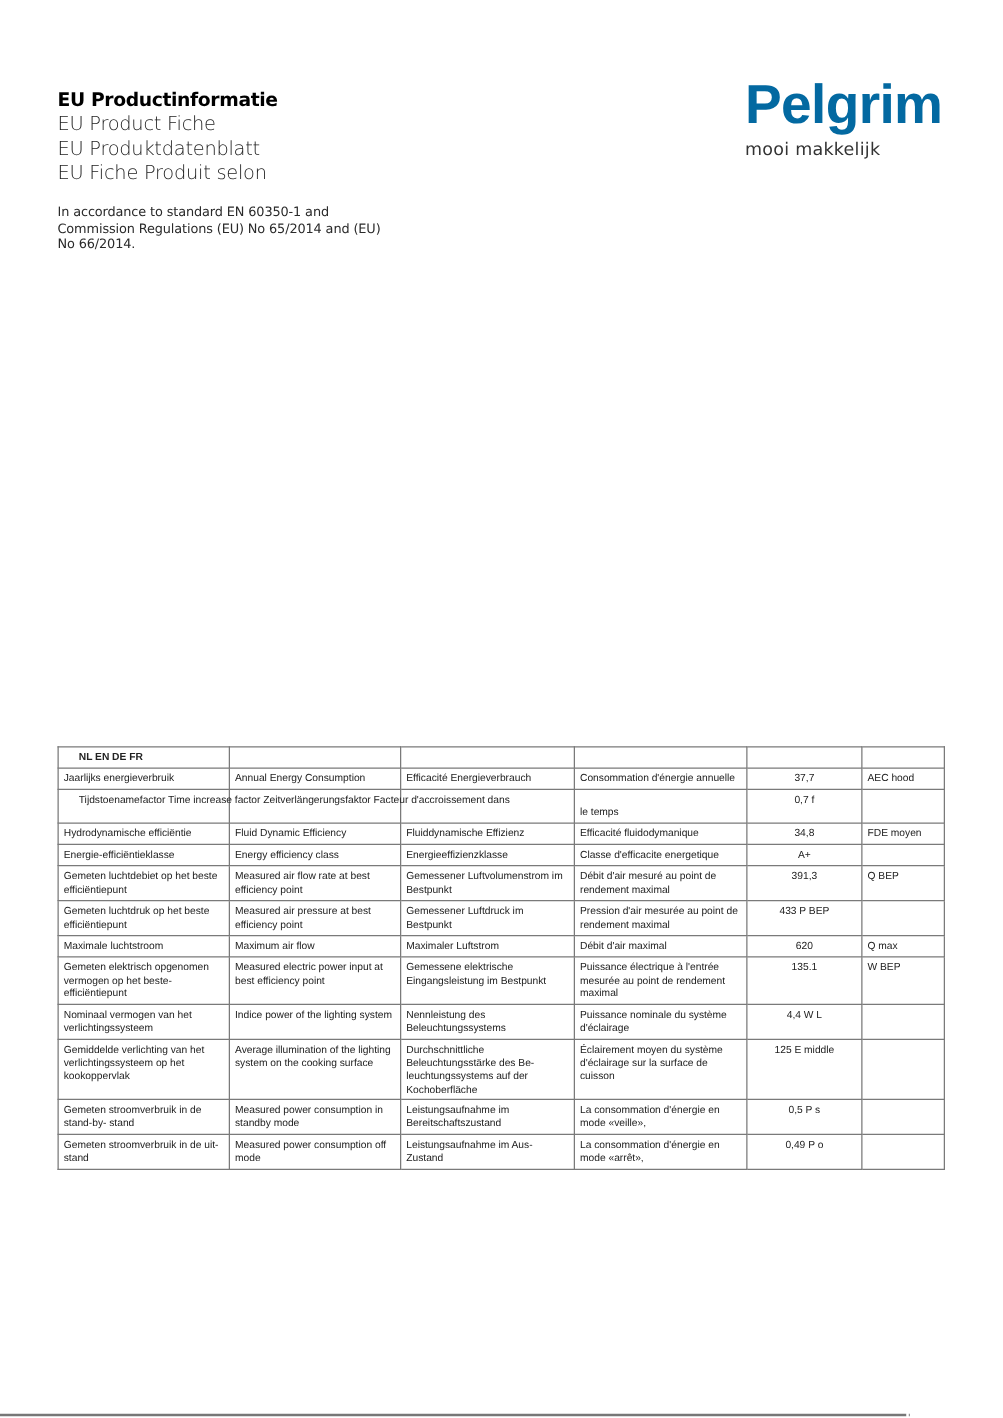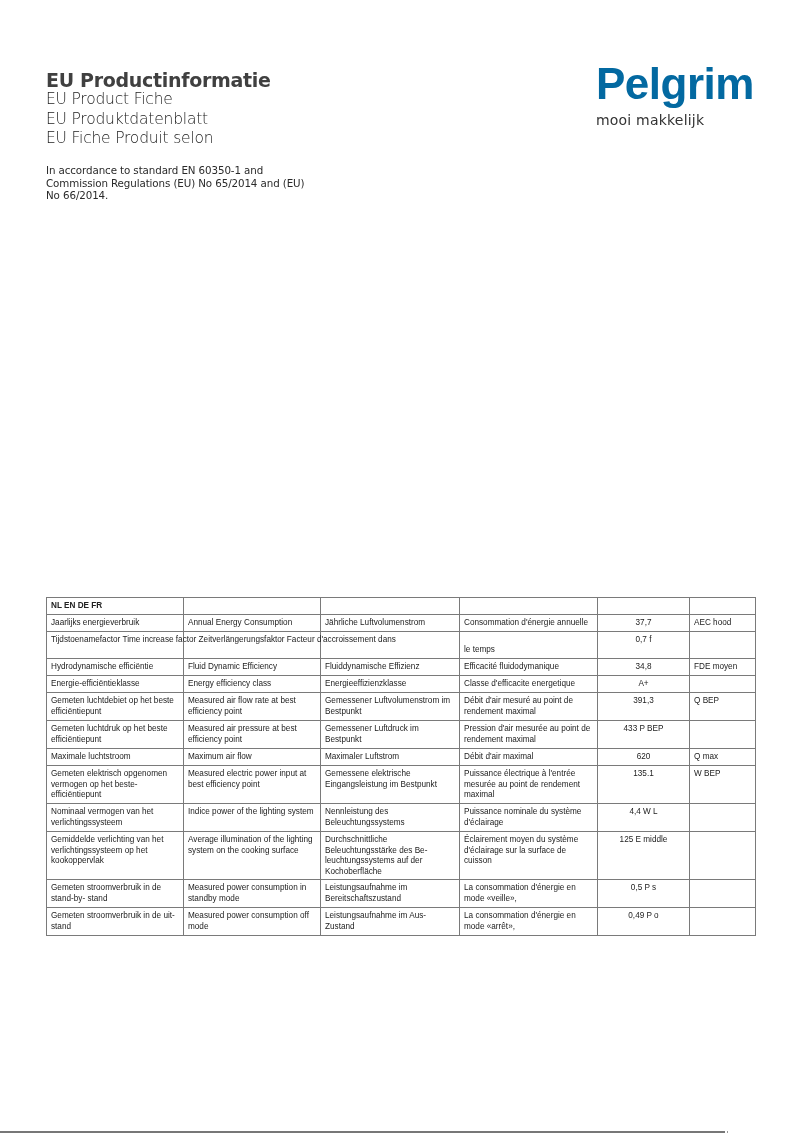--- a/index.html
+++ b/index.html
@@ -1,38 +1,38 @@
 <!DOCTYPE html>
 <html><head>
   <meta charset="utf-8">
   <style>
     html, body { margin: 0; padding: 0; background: #ffffff; }
     body { width: 802px; height: 1134px; position: relative; overflow: hidden; font-family: "DejaVu Sans", sans-serif; color: #222; }
 
     .title-block { position: absolute; left: 46px; top: 70px; }
-    .title-main { font-family: "DejaVu Sans", sans-serif; font-weight: bold; font-size: 19px; color: #404040; line-height: 20px; letter-spacing: -0.3px; }
+    .title-main { font-family: "DejaVu Sans", sans-serif; font-weight: bold; font-size: 15px; color: #000000; line-height: 20px; letter-spacing: -0.3px; }
     .title-sub { font-family: "DejaVu Sans", sans-serif; font-size: 15.5px; color: #222; line-height: 19.5px; font-weight: 300; letter-spacing: -0.2px; }
     .standard { position: absolute; left: 46px; top: 164px; width: 260px; font-family: "DejaVu Sans", sans-serif; font-size: 10.3px; line-height: 12.5px; color: #2a2a2a; letter-spacing: -0.1px; }
 
     .logo { position: absolute; left: 596px; top: 64px; width: 170px; }
     .logo-brand { font-family: Liberation Sans, sans-serif; font-weight: bold; font-size: 44px; color: #0369a1; line-height: 40px; letter-spacing: -0.5px; }
     .logo-tag { font-family: "DejaVu Sans", sans-serif; font-size: 14px; color: #333; line-height: 22px; margin-top: 5px; letter-spacing: 0.2px; }
 
     table.fiche { position: absolute; left: 46px; top: 597px; border-collapse: collapse; table-layout: fixed; width: 709px; font-family: "Liberation Sans", sans-serif; font-size: 8.2px; color: #222; }
     table.fiche td { border: 1px solid #7a7a7a; padding: 3px 4px 2px 4px; vertical-align: top; line-height: 10.6px; overflow: visible; white-space: normal; }
     table.fiche col.c1 { width: 137px; }
     table.fiche col.c2 { width: 137px; }
     table.fiche col.c3 { width: 139px; }
     table.fiche col.c4 { width: 138px; }
     table.fiche col.c5 { width: 92px; }
     table.fiche col.c6 { width: 66px; }
     .bold { font-weight: bold; }
     .val { text-align: center; }
     .overflow { position: relative; }
-    .overflow span.ov { position: absolute; left: 4px; top: 3px; white-space: nowrap; }
+    .overflow span.ov { position: absolute; left: 16px; top: 3px; white-space: nowrap; }
     tr.r-hdr td { height: 11px; }
     tr.r-model td { height: 11px; }
     tr.r1 td { height: 11px; }
     tr.r-time td { height: 21px; }
     tr.r2 td { height: 22px; }
     tr.r3 td { height: 32px; }
     tr.r4 td { height: 42px; }
     .time-fr { display: block; margin-top: 10px; }
 
     .footer-line { position: absolute; left: 0; top: 1131px; width: 725px; height: 2px; background: #777; }
@@ -71,21 +71,21 @@
         </td>
       <td></td>
         <td></td>
         <td></td>
         <td></td>
         <td></td>
     </tr>
     <tr class="r1">
       <td>Jaarlijks energieverbruik</td>
       <td>Annual Energy Consumption</td>
-      <td>Jährliche Luftvolumenstrom</td>
+      <td>Efficacité Energieverbrauch</td>
       <td>Consommation d'énergie annuelle</td>
       <td class="val">37,7</td>
       <td>AEC hood</td>
     </tr>
     <tr class="r-time">
       <td class="overflow">
           <span class="ov">Tijdstoenamefactor Time increase factor Zeitverlängerungsfaktor Facteur d'accroissement dans</span>
         </td>
       <td></td>
       <td></td>

